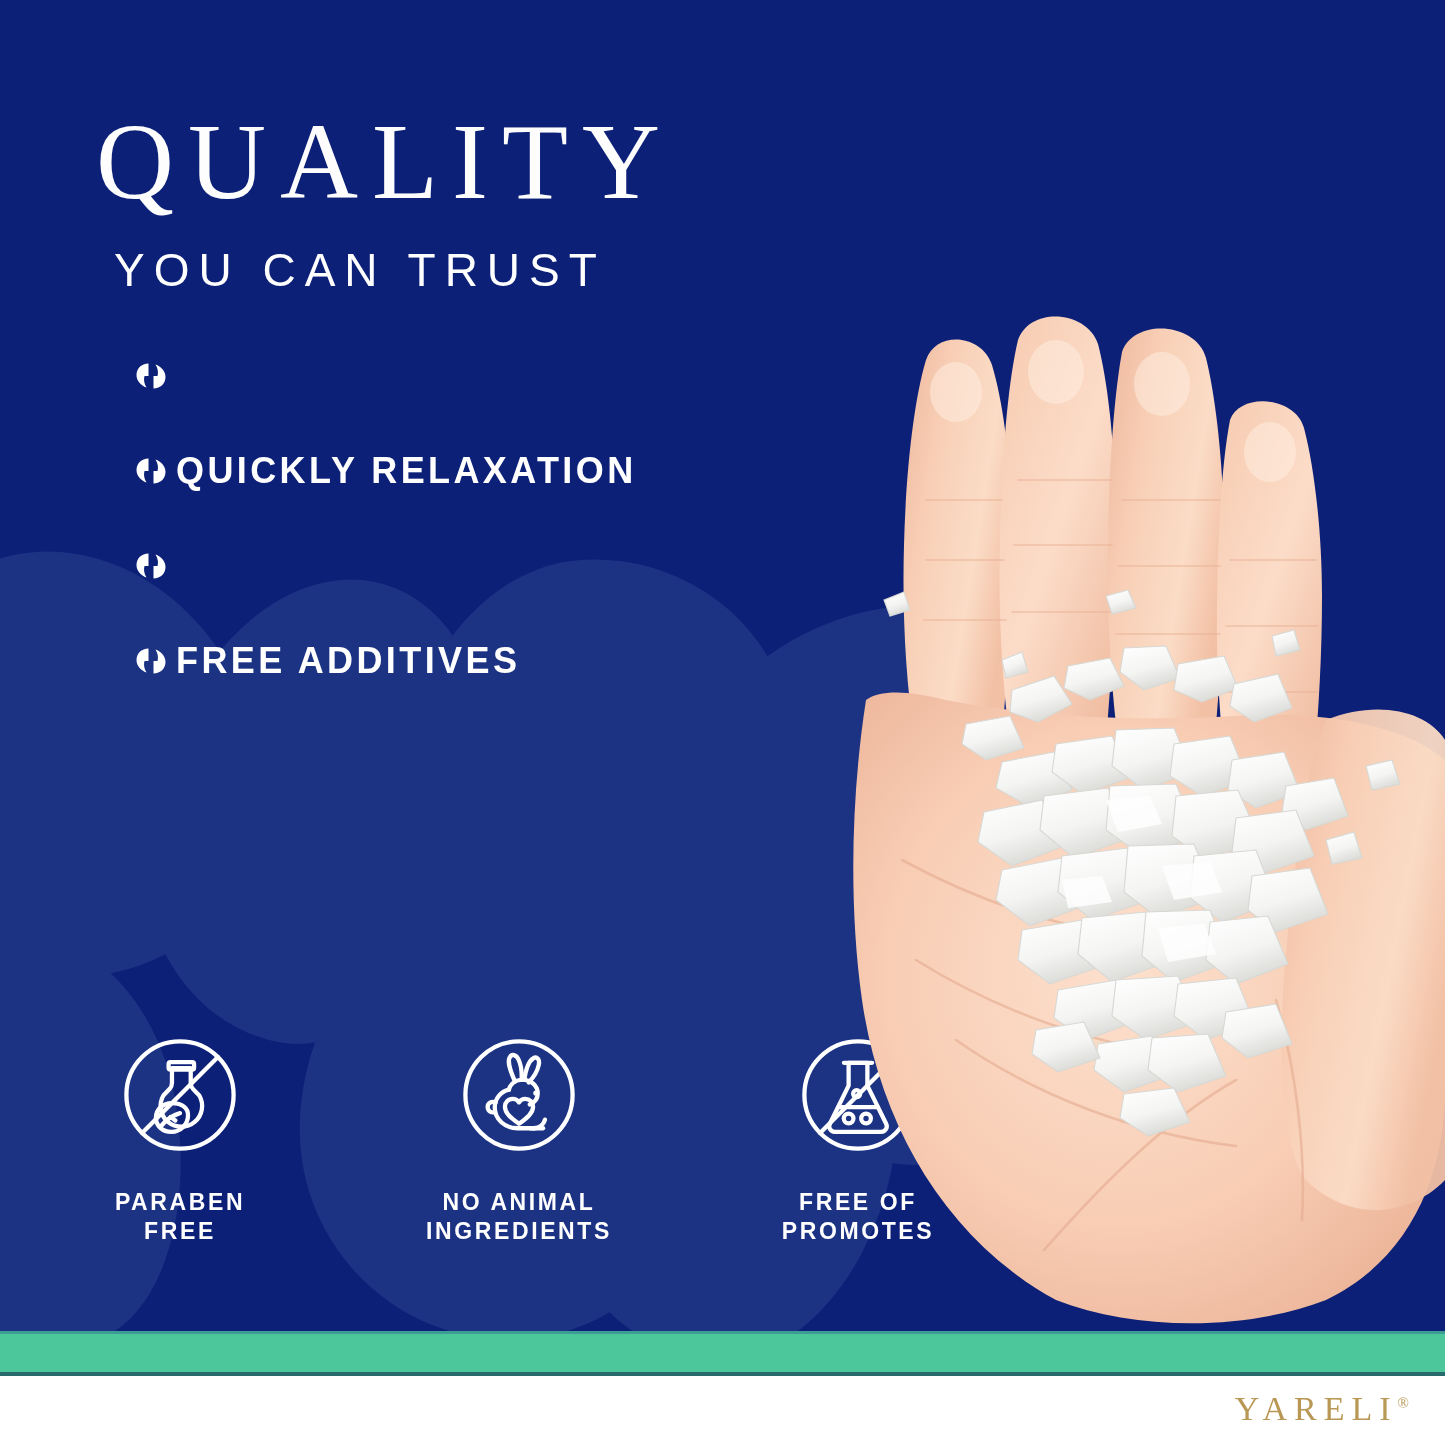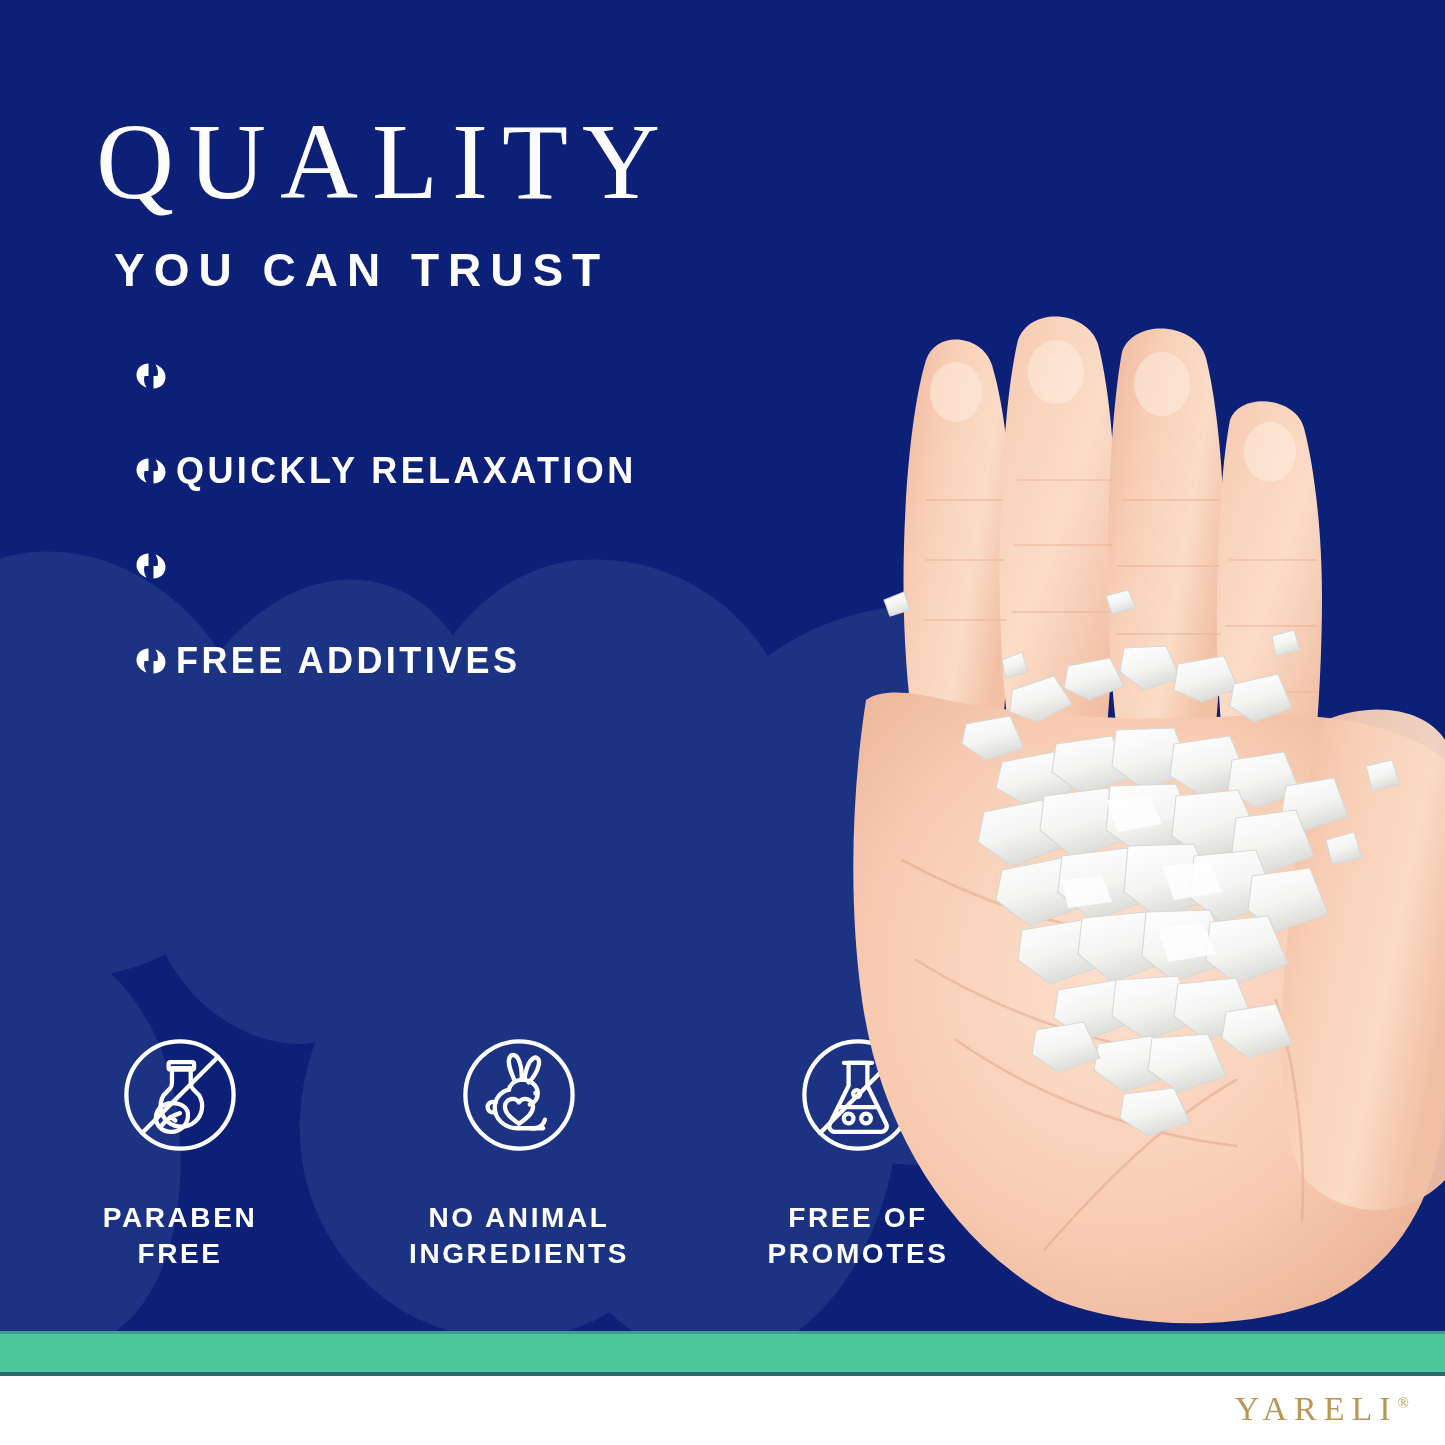--- a/index.html
+++ b/index.html
@@ -49,21 +49,21 @@
   .headline{
     position:absolute; left:96px; top:108px;
     font-family:"Liberation Serif", serif;
     font-size:108px; line-height:1.0;
     letter-spacing:14px;
     color:#FDFDFD; font-weight:400;
     white-space:nowrap;
   }
   .subhead{
     position:absolute; left:114px; top:243px;
-    font-size:46px; font-weight:700;
+    font-size:46px; font-weight:400;
     letter-spacing:9px; color:#FFFFFF;
     white-space:nowrap;
   }
 
   
   .bullets{ position:absolute; left:132px; top:352px; width:780px; }
   .bullet{
     display:flex; align-items:center;
     height:48px; margin-bottom:47px;
   }
@@ -79,22 +79,22 @@
 
   
   .badges{
     position:absolute; left:82px; top:1028px;
     display:flex; gap:143px;
   }
   .badge{ width:196px; display:flex; flex-direction:column; align-items:center; }
   .badge-icon{ width:134px; height:134px; }
   .badge-icon svg{ display:block; width:134px; height:134px; }
   .badge-label{
-    margin-top:38px; text-align:center;
-    font-size:28px; font-weight:700; letter-spacing:2.6px;
+    margin-top:26px; text-align:center;
+    font-size:23px; font-weight:700; letter-spacing:2.6px;
     line-height:1.28; color:#FFFFFF; white-space:nowrap;
   }
 
   
   .photo{
     position:absolute; left:806px; top:0;
     width:639px; height:1331px; overflow:hidden;
   }
 
   

